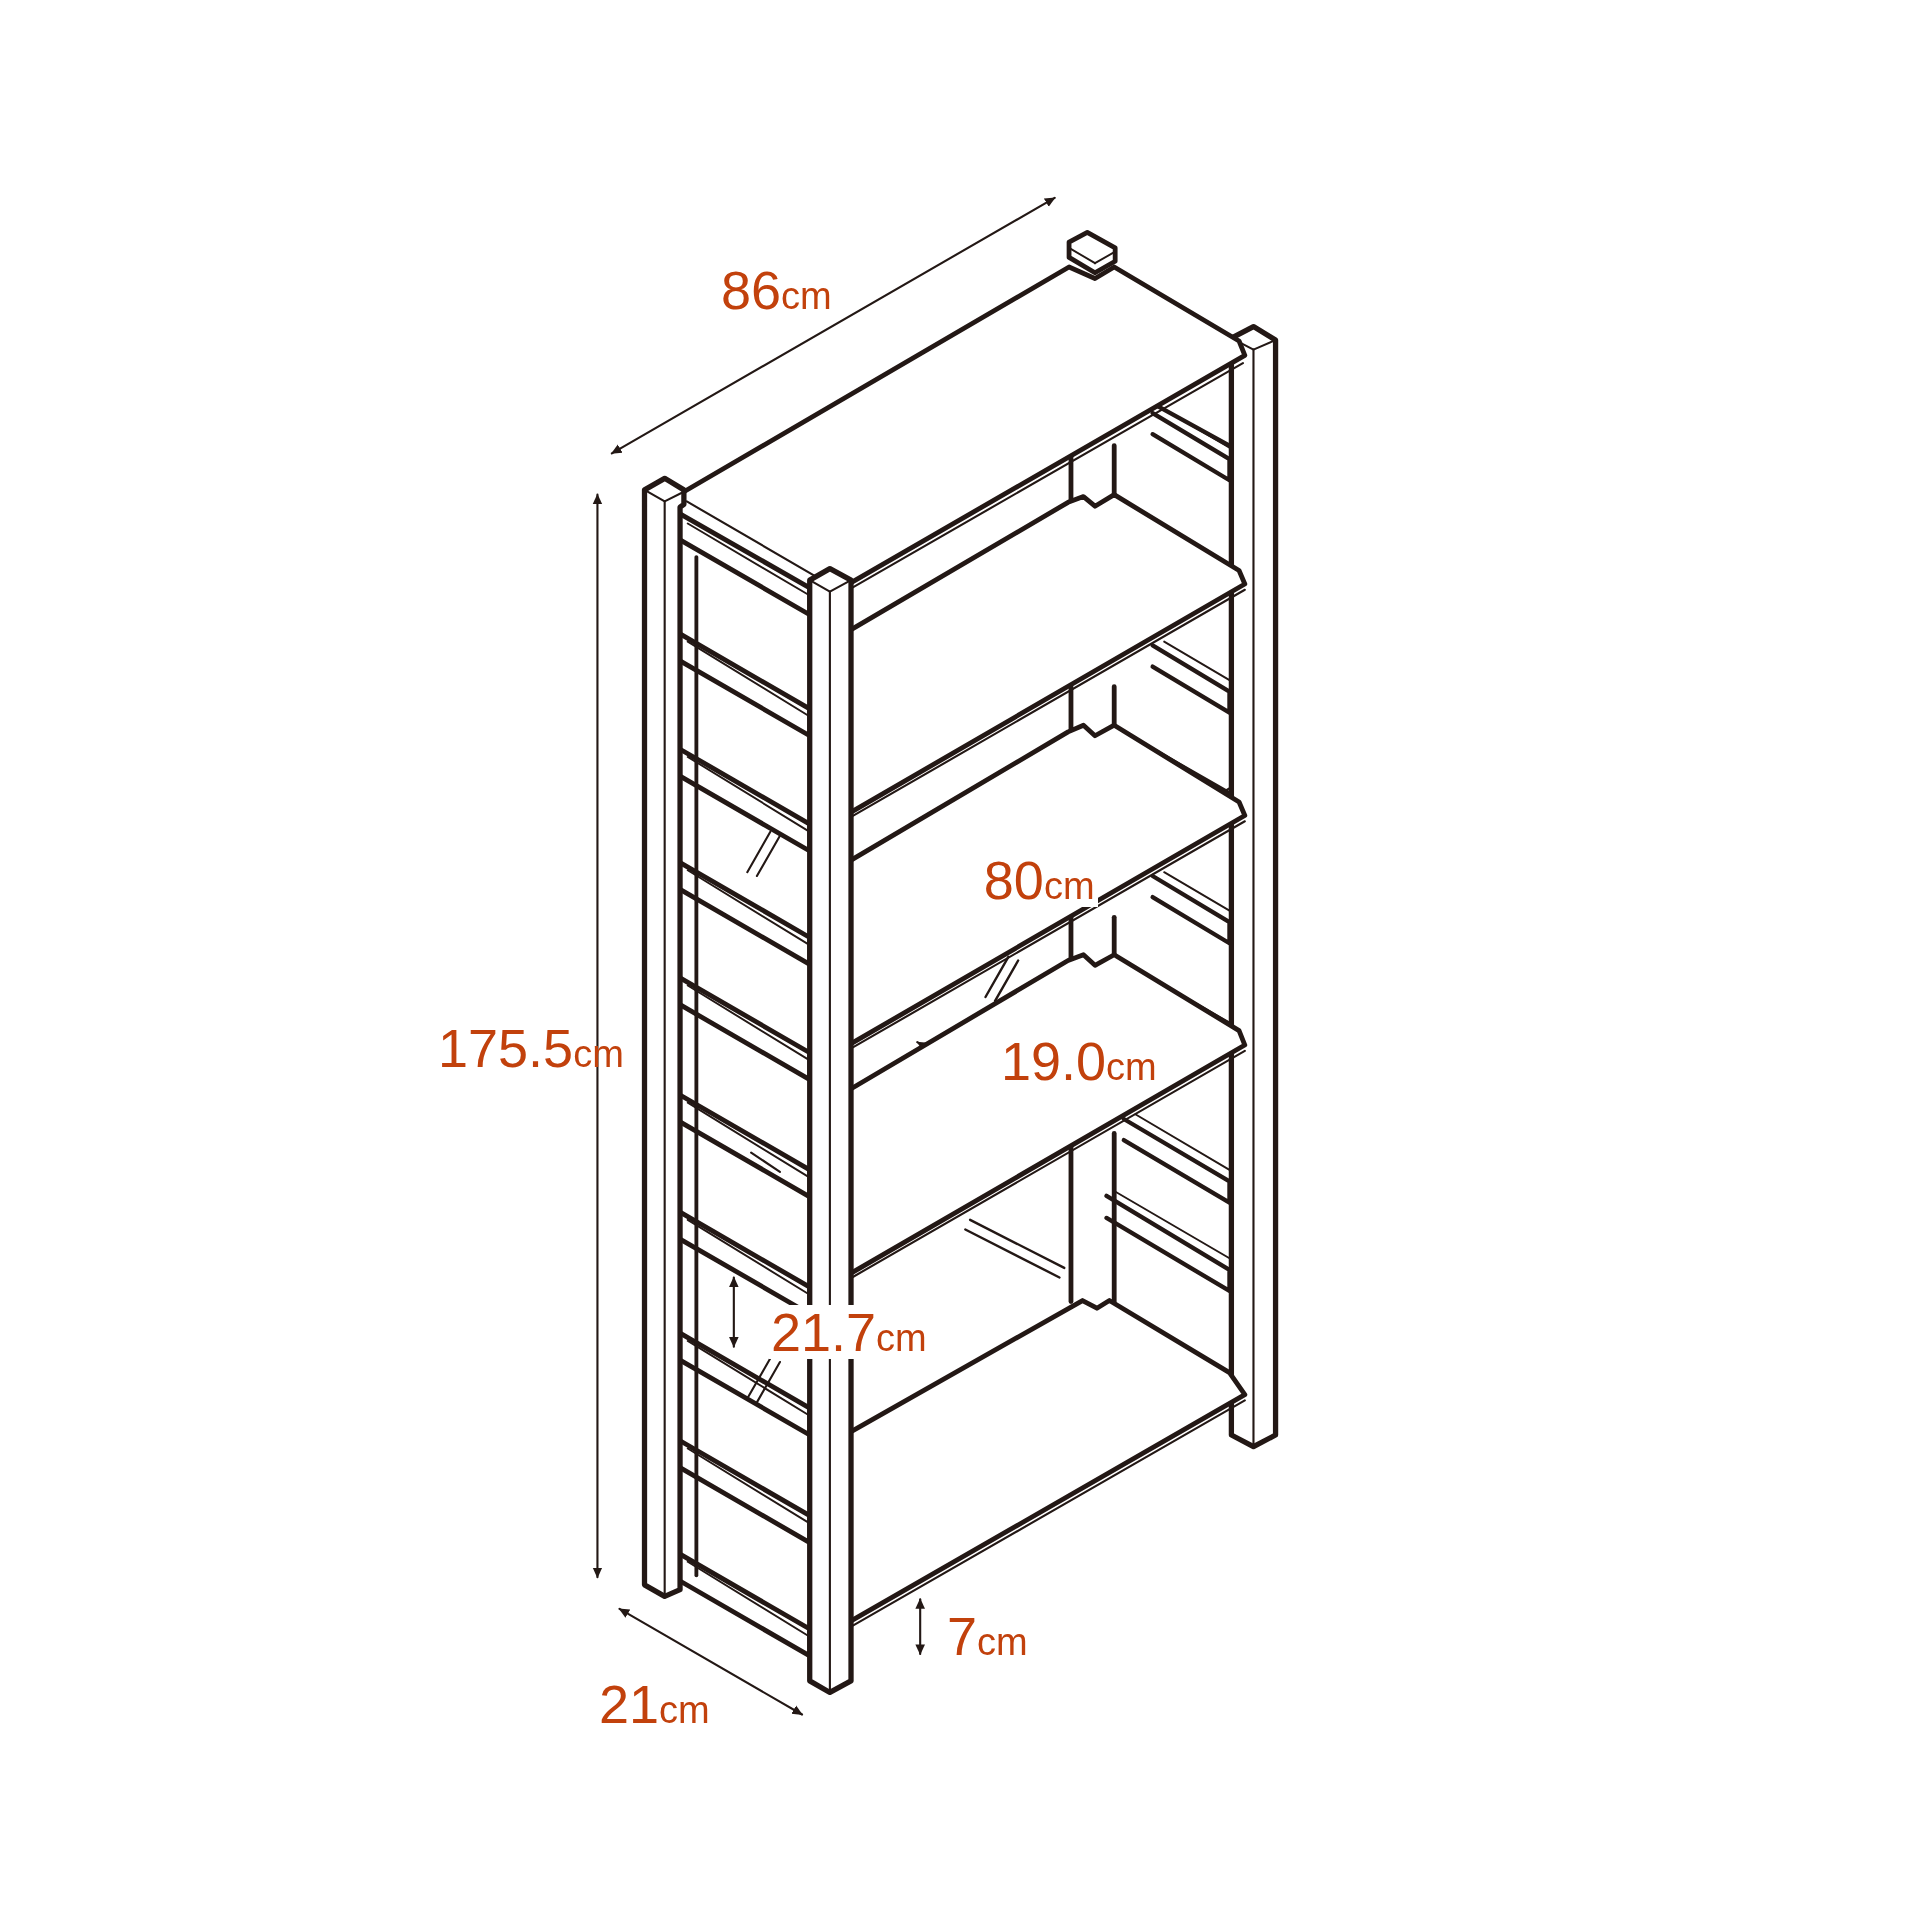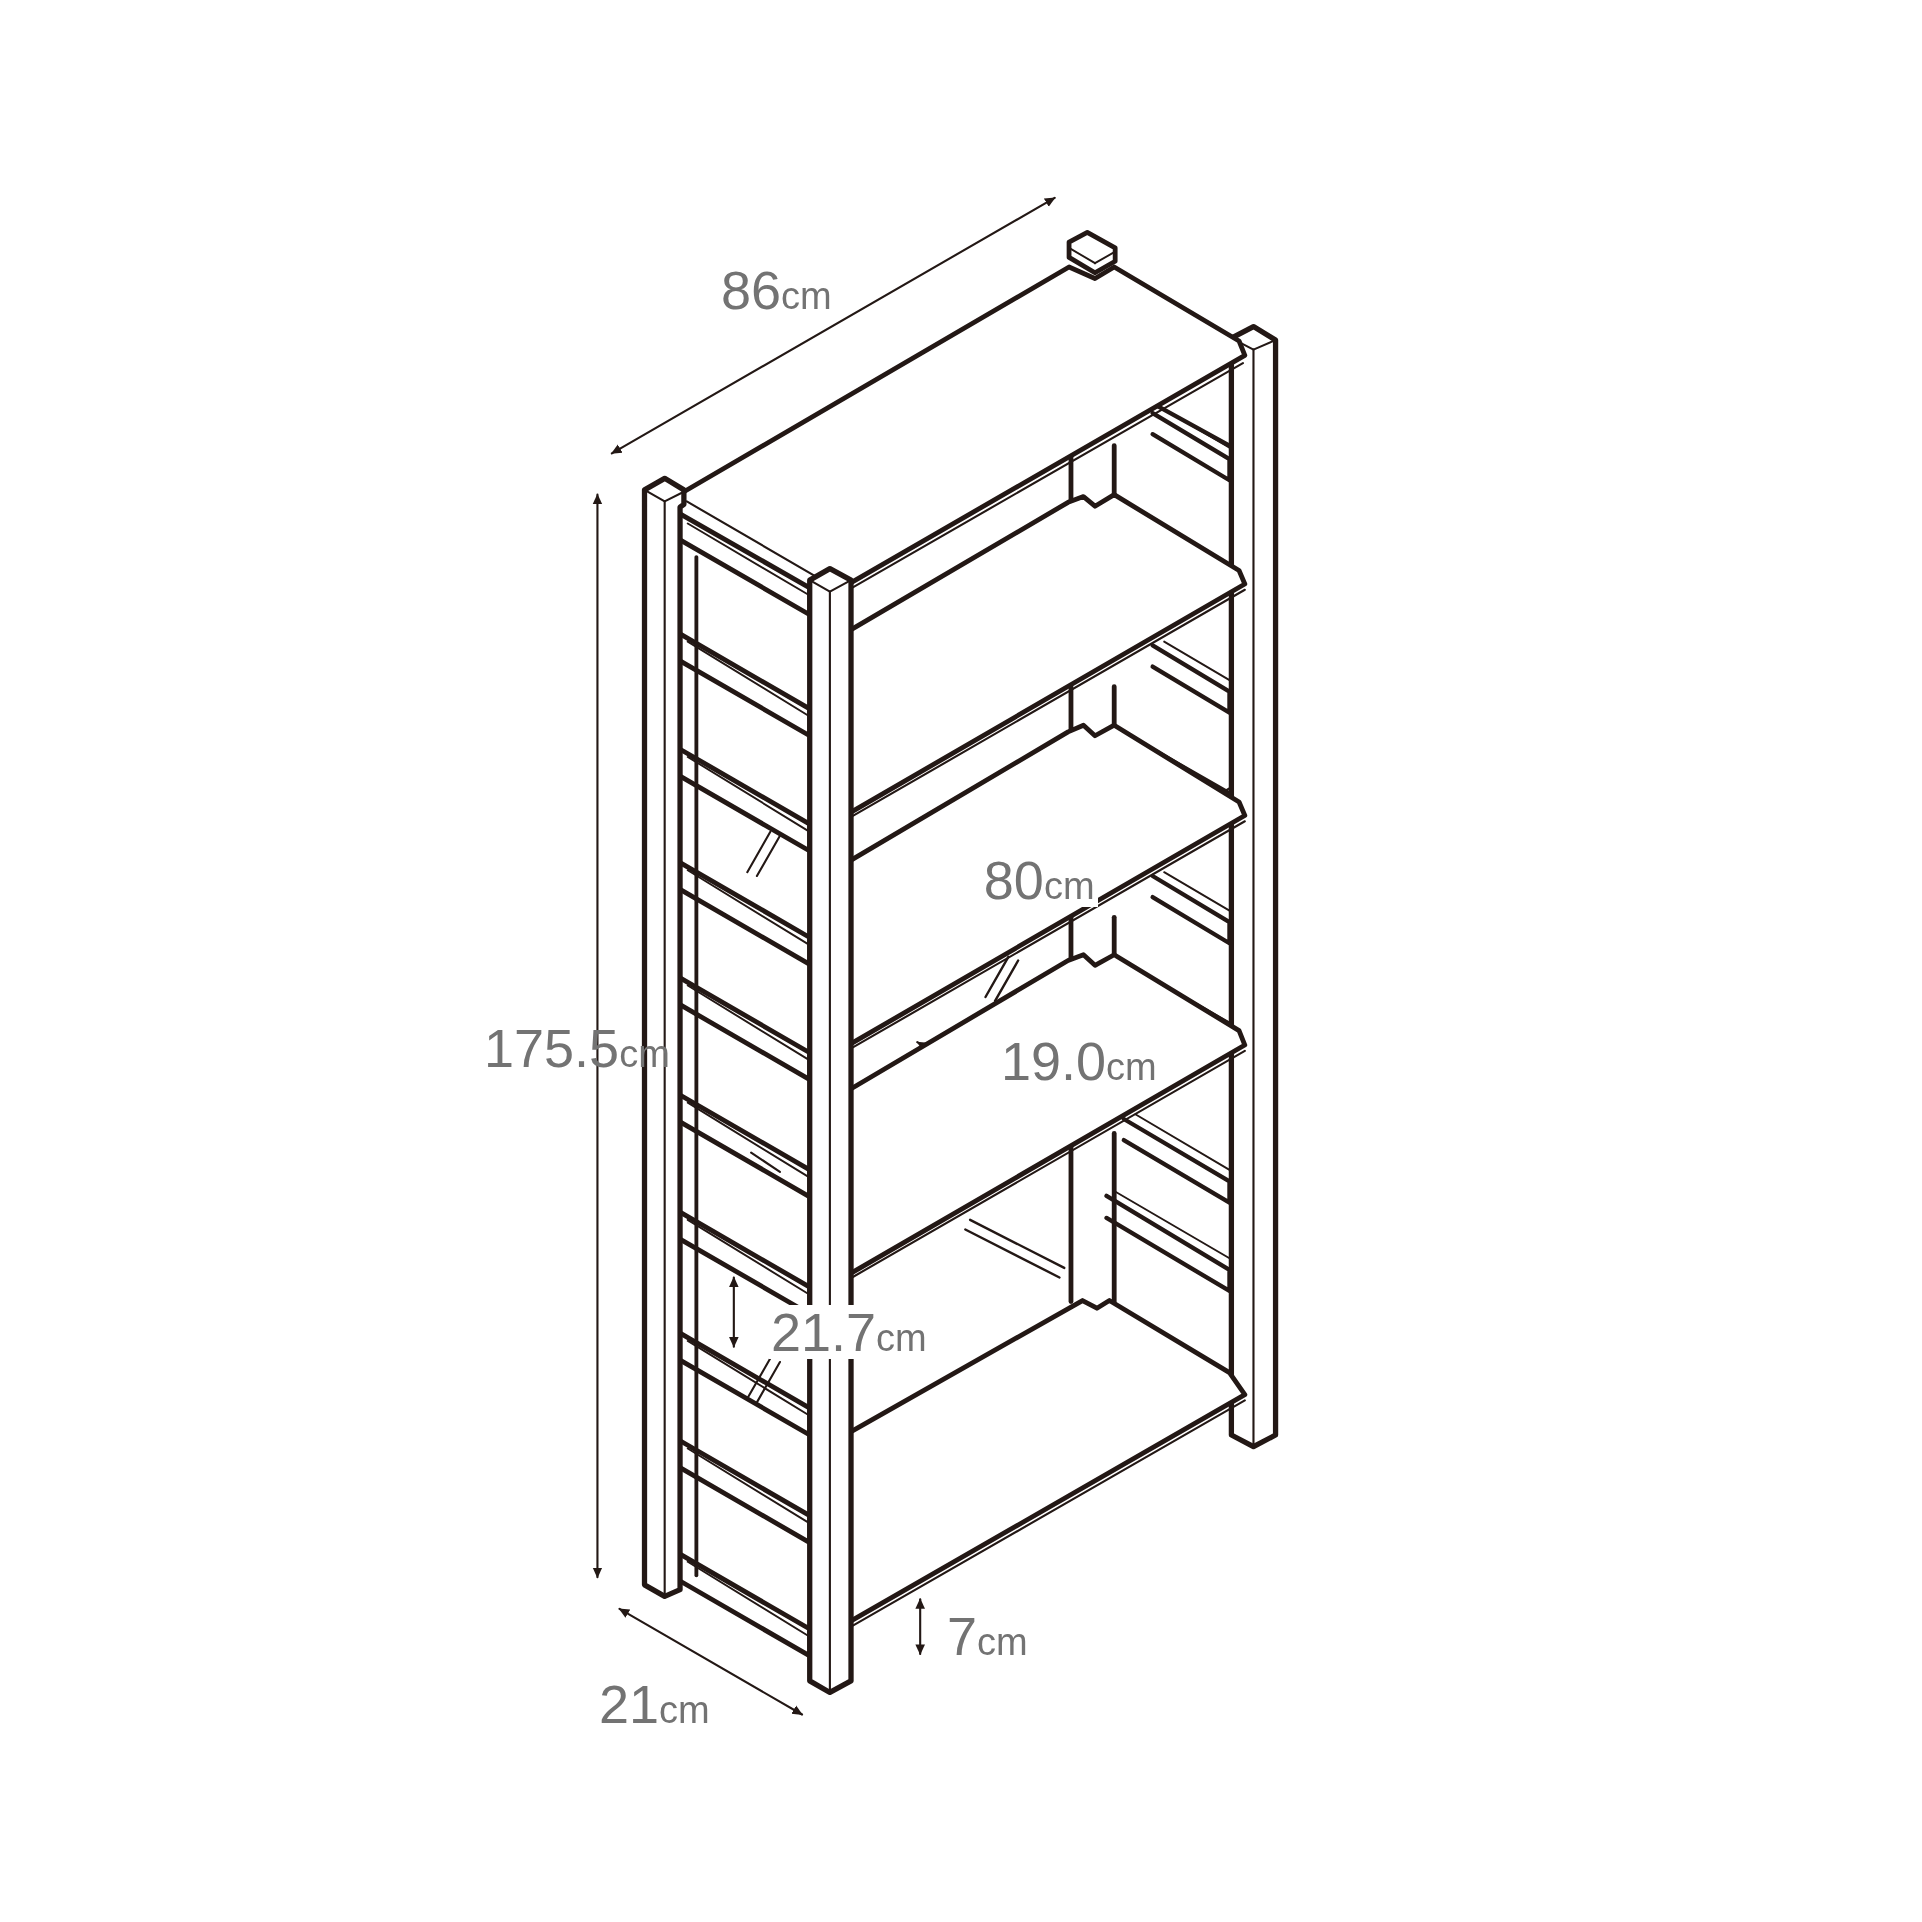--- a/index.html
+++ b/index.html
@@ -1,18 +1,18 @@
 <!DOCTYPE html>
 <html><head>
 <meta charset="utf-8">
 <style>
   html, body { margin:0; padding:0; background:#ffffff; }
   body { width:1922px; height:1922px; position:relative; overflow:hidden; }
   #canvas { position:absolute; left:0; top:0; width:1922px; height:1922px; }
-  .lbl { position:absolute; font-family:"Liberation Sans", sans-serif; color:#737373; white-space:nowrap; line-height:1; }
+  .lbl { position:absolute; font-family:"Liberation Sans", sans-serif; color:#c2410c; white-space:nowrap; line-height:1; }
   .lbl .num { font-size:54px; }
   .lbl .unit { font-size:38px; }
 </style>
 </head>
 <body>
 
 <svg id="canvas" viewBox="0 0 2001 2001" xmlns="http://www.w3.org/2000/svg">
   <defs>
     <marker id="ah" markerWidth="12" markerHeight="12" refX="10" refY="6" orient="auto-start-reverse" markerUnits="userSpaceOnUse">
       <path d="M0,1 L11,6 L0,11 z" fill="#231815"></path>
@@ -135,21 +135,21 @@
       <path d="M843,604 L864,592 L886,604 L886,1750 L864,1762 L843,1750 Z" fill="#fff"></path>
       <path d="M843,604 L864,616 L886,604" stroke-width="2.2"></path>
       <line x1="864" y1="616" x2="864" y2="1762" stroke-width="2.2"></line>
     </g>
   </g>
 </svg>
 
 <div class="lbl" style="left:721px; top:263px;">
   <span class="num">86</span><span class="unit">cm</span>
 </div>
-<div class="lbl" style="left:438px; top:1021px;margin-left:46px;">
+<div class="lbl" style="left:438px; top:1021px;">
   <span class="num">175.5</span><span class="unit">cm</span>
 </div>
 <div class="lbl" style="left:980px; top:841px; background:#fff; padding:0 3.8px;margin-top:12px;">
   <span class="num">80</span><span class="unit">cm</span>
 </div>
 <div class="lbl" style="left:1001px; top:1034px;">
   <span class="num">19.0</span><span class="unit">cm</span>
 </div>
 <div class="lbl" style="left:769px; top:1305px; background:#fff; padding:0 1.9px;">
   <span class="num">21.7</span><span class="unit">cm</span>

